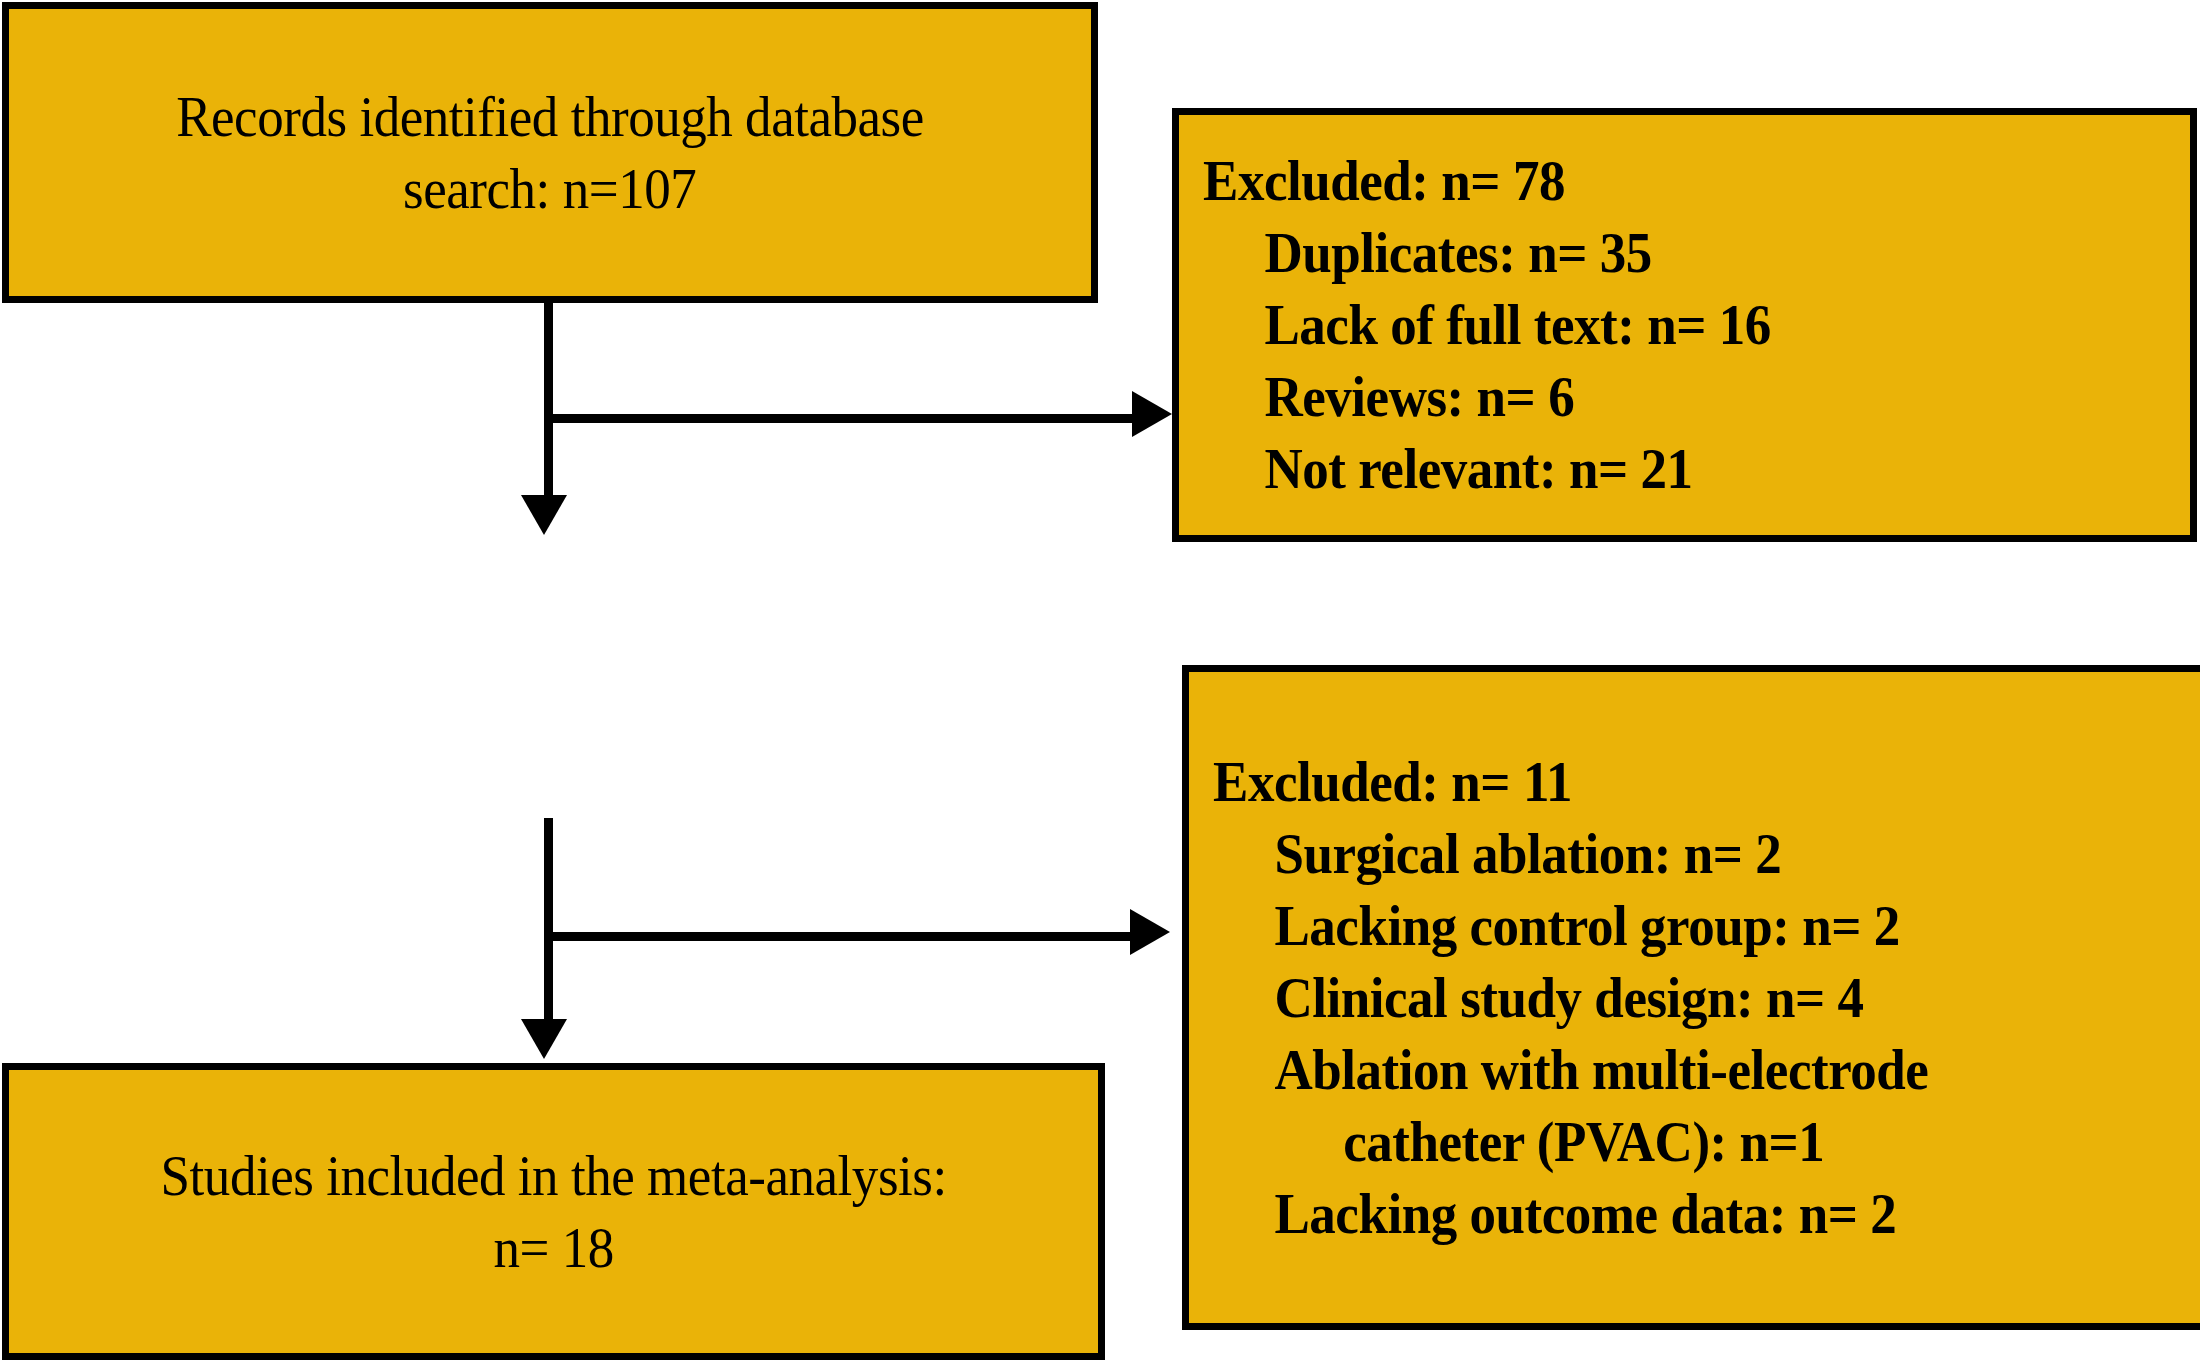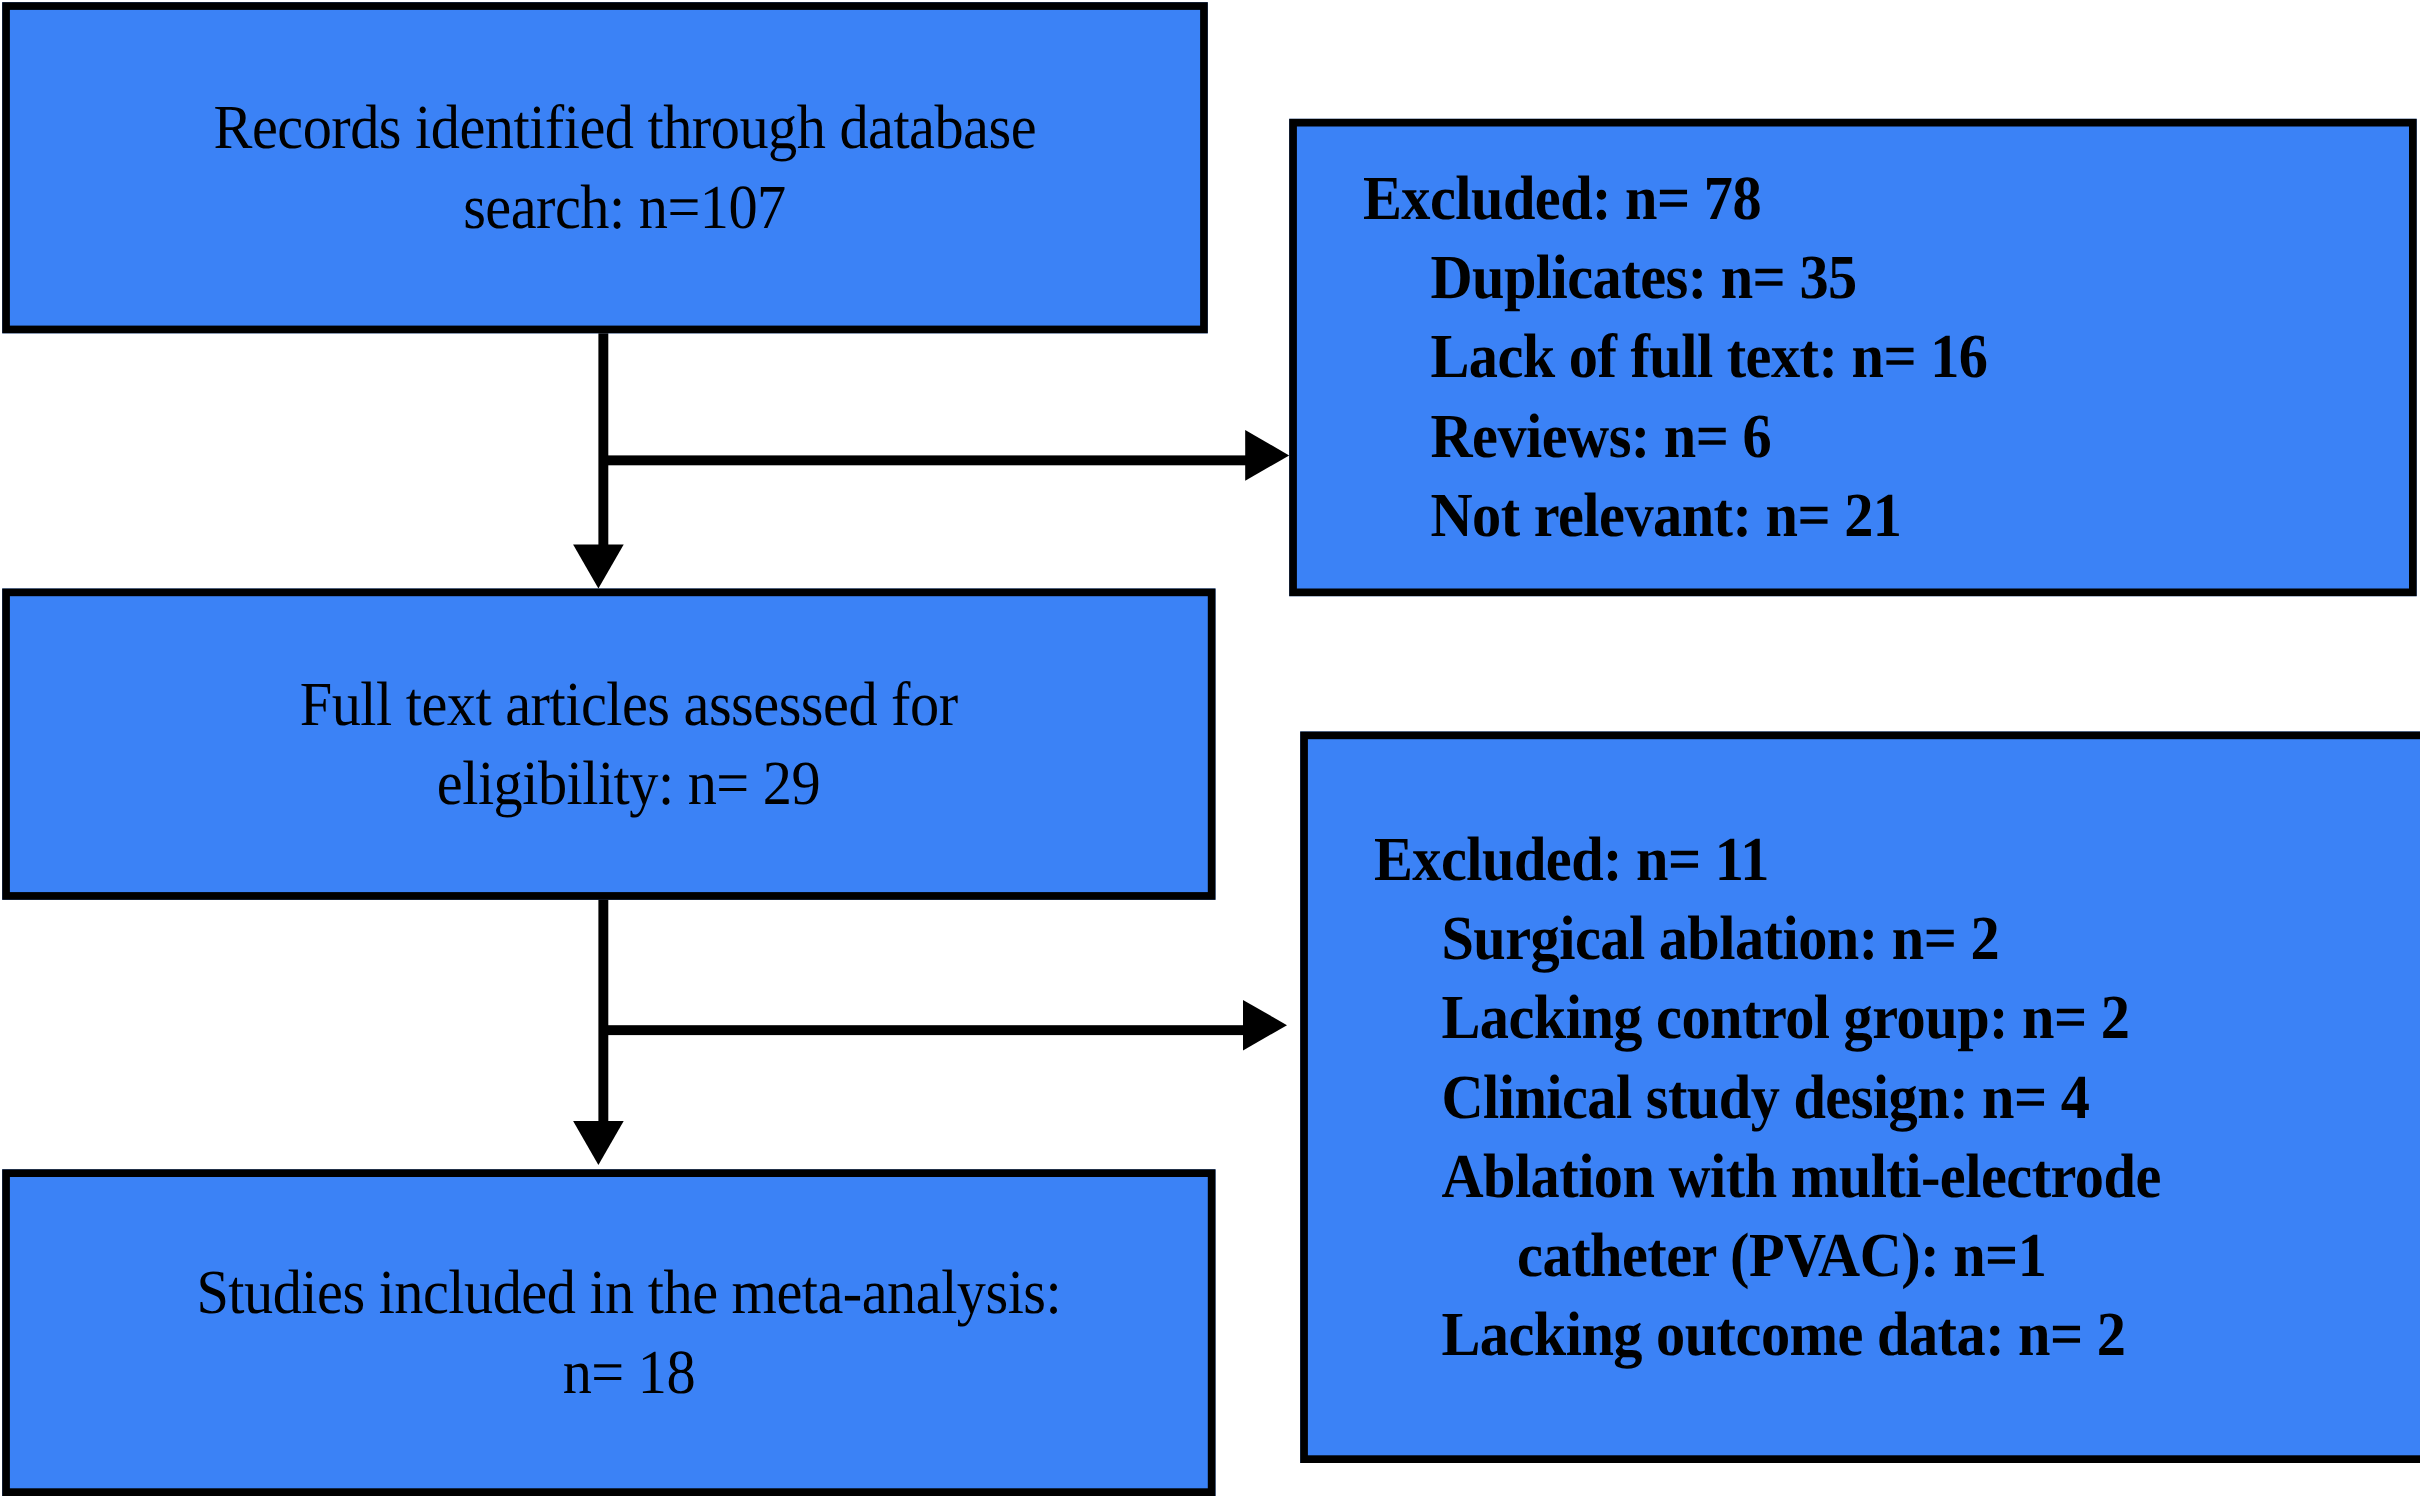--- a/index.html
+++ b/index.html
@@ -14,22 +14,21 @@
     height: 1363px;
     background: #ffffff;
     overflow: hidden;
     font-family: "Liberation Serif", "DejaVu Serif", serif;
     color: #000000;
   }
   .box {
     position: absolute;
     box-sizing: border-box;
     border: 7px solid #000000;
-    background: #3b82f6;
-    padding-left: 36px;
+    background: #eab308;
   }
   .box-centered {
     display: flex;
     flex-direction: column;
     align-items: center;
     justify-content: center;
     text-align: center;
   }
   .box-left {
     display: flex;
@@ -109,24 +108,20 @@
 </head>
 <body>
 
 <div id="canvas">
 
   <div class="box box-centered" id="box-records">
     <div class="line">Records identified through database</div>
     <div class="line">search: n=107</div>
   </div>
 
-  <div class="box box-centered" id="box-fulltext">
-    <div class="line">Full text articles  assessed for</div>
-    <div class="line">eligibility:  n= 29</div>
-  </div>
 
   <div class="box box-centered" id="box-included">
     <div class="line">Studies included in the meta-analysis:</div>
     <div class="line">n= 18</div>
   </div>
 
   <div class="box box-left" id="box-excluded-1">
     <div class="pad">
       <div class="line">Excluded: n= 78</div>
       <div class="line indent-1">Duplicates:  n= 35</div>

